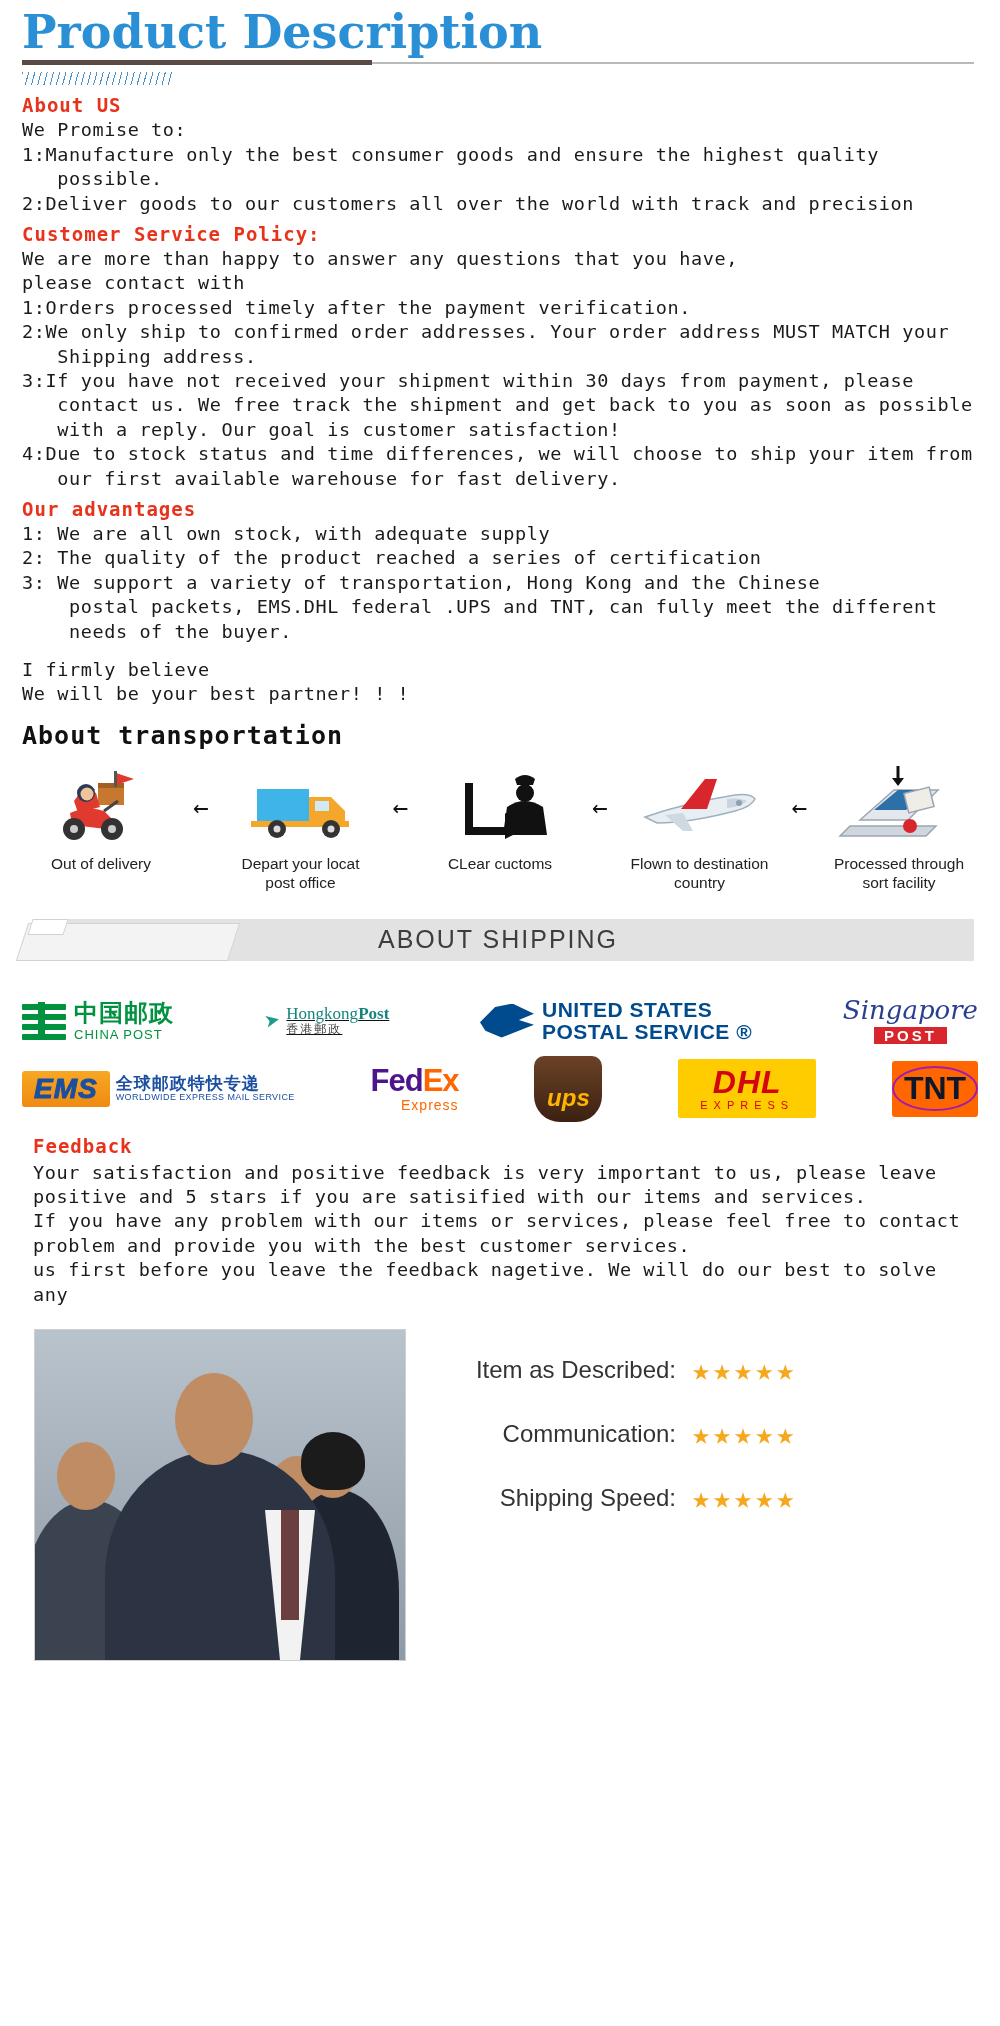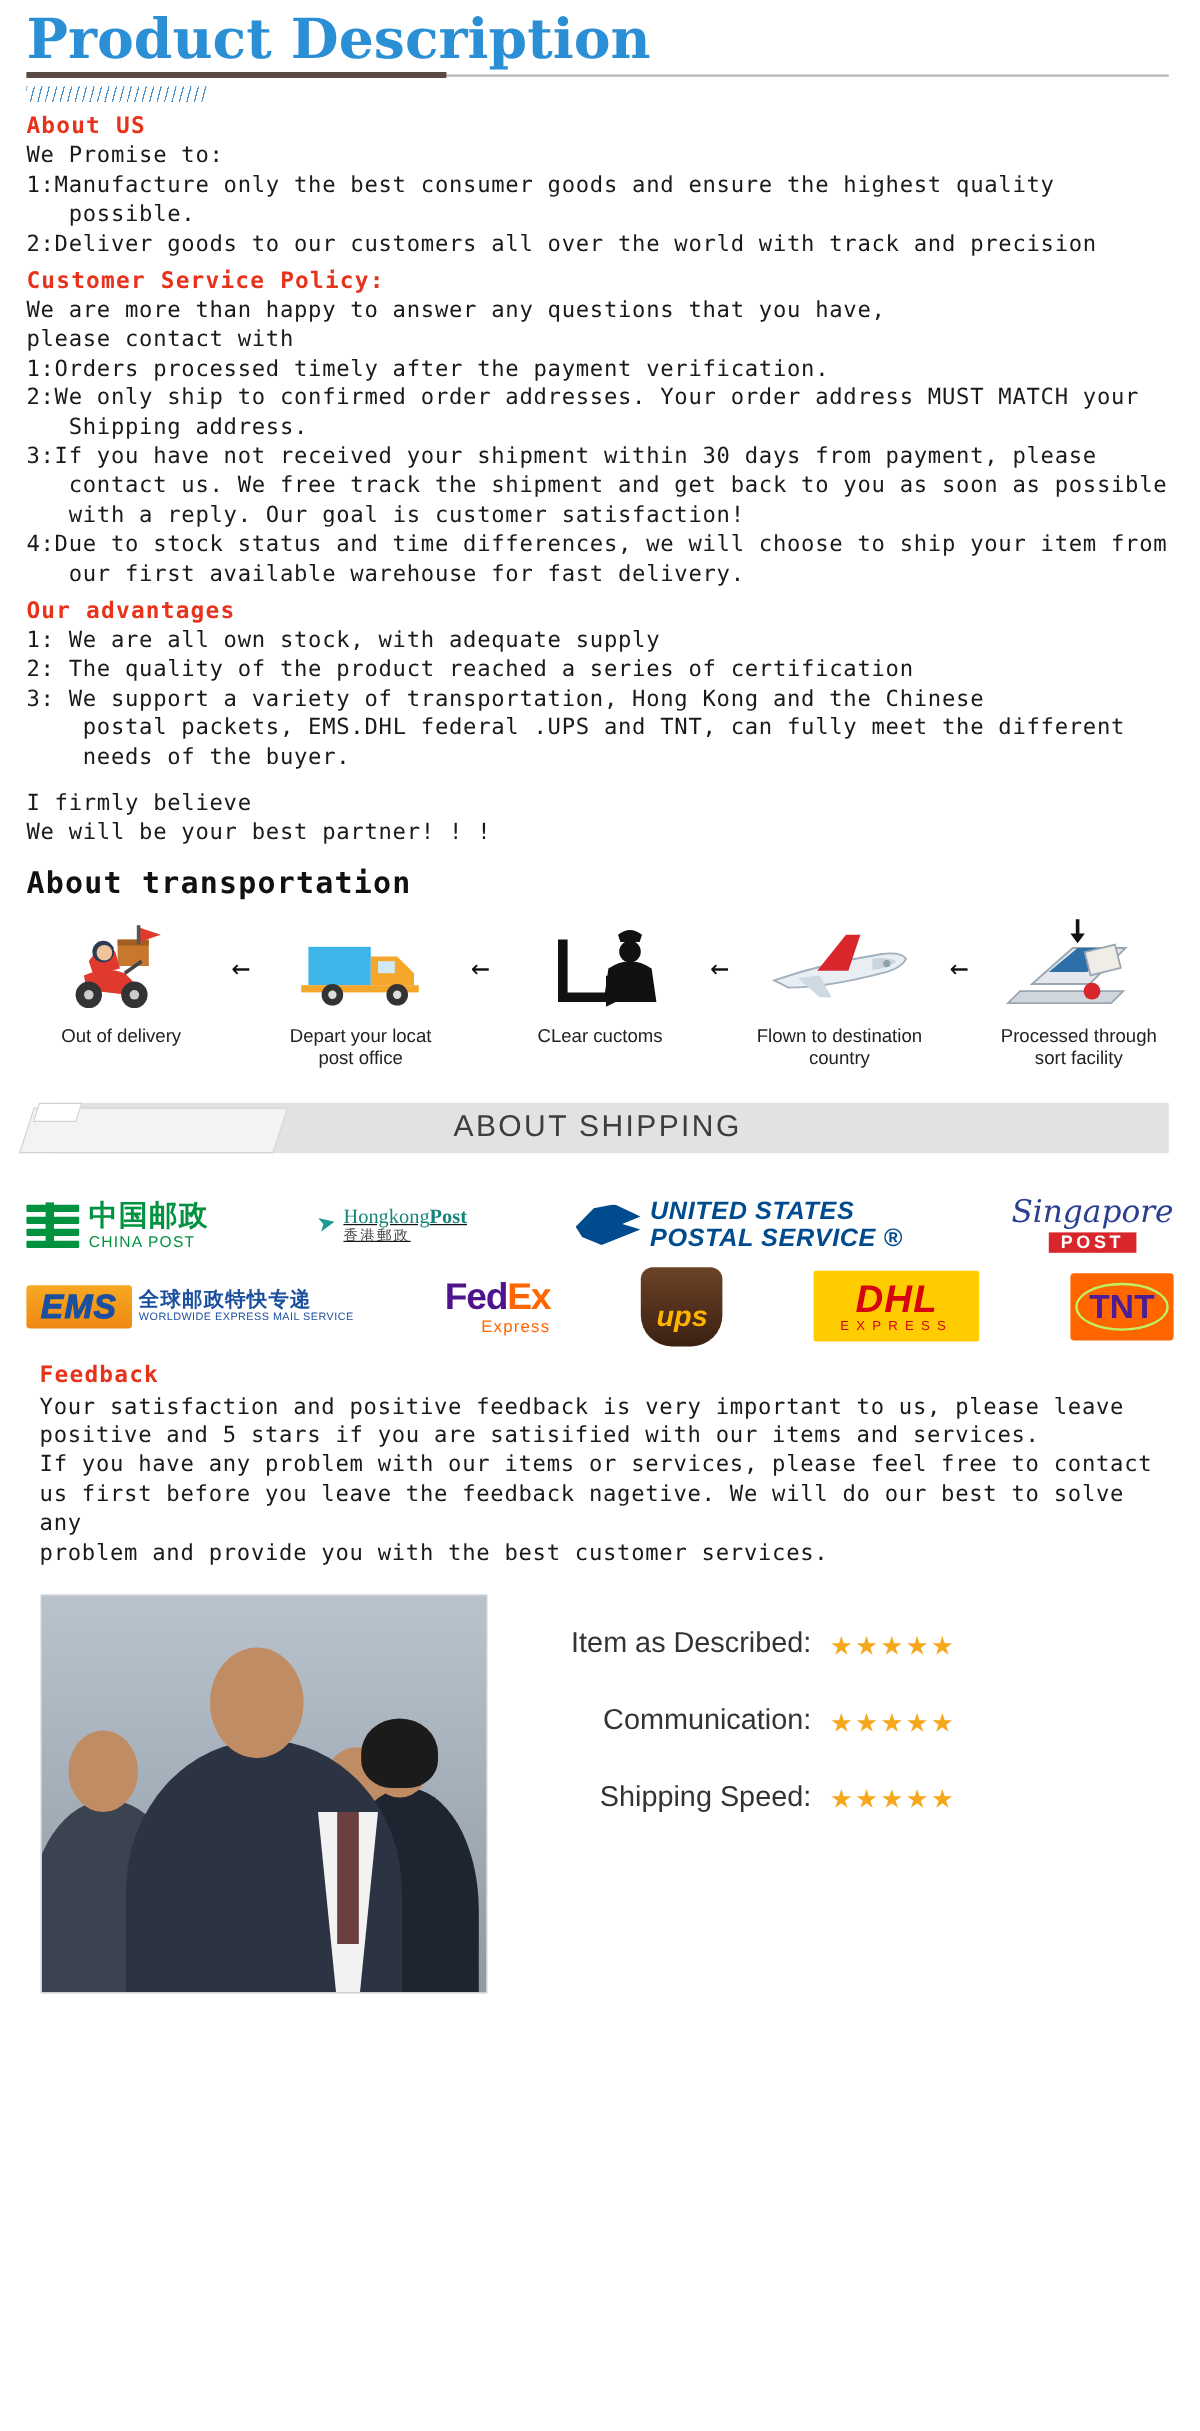--- a/index.html
+++ b/index.html
@@ -129,21 +129,21 @@
   .cp-cn{font-family:"DejaVu Sans", sans-serif;font-size:24px;font-weight:bold;color:#00923f;letter-spacing:1px;}
   .cp-en{font-family:"Liberation Sans", sans-serif;font-size:13px;color:#00923f;letter-spacing:1px;margin-top:3px;}
 
   .hk{display:flex;align-items:center;gap:6px;}
   .hk-bird{font-size:26px;color:#1a9c8f;line-height:1;transform:rotate(-12deg);}
   .hk-txt{line-height:1.1;text-decoration:underline;}
   .hk-en{font-family:"Liberation Serif", serif;font-size:17px;color:#15857c;}
   .hk-en b{color:#15857c;}
   .hk-cn{font-family:"DejaVu Sans", sans-serif;font-size:12px;color:#444;letter-spacing:2px;}
 
-  .usps{display:flex;align-items:center;gap:8px;font-style:italic;}
+  .usps{display:flex;align-items:center;gap:8px;}
   .usps-eagle{
     width:54px;height:34px;background:#004b8d;
     clip-path:polygon(0 55%,28% 10%,60% 0,100% 30%,72% 48%,100% 62%,40% 100%,10% 80%);
   }
   .usps-txt{line-height:1.05;}
   .usps-1{font-family:"Liberation Sans", sans-serif;font-weight:bold;font-size:21px;color:#004b8d;letter-spacing:0.5px;}
   .usps-2{font-family:"Liberation Sans", sans-serif;font-weight:bold;font-size:21px;color:#004b8d;letter-spacing:0.5px;}
 
   .sg{text-align:center;line-height:1;}
   .sg-1{font-family:"DejaVu Serif", serif;font-style:italic;font-size:26px;color:#2a3f8f;}
@@ -178,22 +178,22 @@
     background:#ffcc00;padding:7px 22px;line-height:1;text-align:center;border-radius:2px;
   }
   .dhl-1{font-family:"Liberation Sans", sans-serif;font-weight:bold;font-style:italic;font-size:32px;color:#d40511;letter-spacing:1px;}
   .dhl-2{font-family:"Liberation Sans", sans-serif;font-size:11px;color:#d40511;letter-spacing:6px;margin-top:2px;}
 
   .tnt{
     width:86px;height:56px;background:#ff6600;border-radius:3px;
     display:flex;align-items:center;justify-content:center;
   }
   .tnt span{
-    font-family:"Liberation Sans", sans-serif;font-weight:bold;font-size:28px;color:#4c1d95;
-    border:2px solid #bef264;border-radius:50%;padding:2px 10px;
+    font-family:"Liberation Sans", sans-serif;font-weight:bold;font-size:32px;color:#0f172a;
+    border:2px solid #a21caf;border-radius:50%;padding:2px 10px;
   }
 
   
   .feedback{padding:0 33px;}
   .fb-title{color:#e8331c;font-size:19px;font-weight:bold;margin:20px 0 4px 0;letter-spacing:1px;}
 
   
   .bottom{display:flex;padding:22px 22px 20px 34px;gap:40px;text-align:right;}
   .photo{
     width:370px;height:330px;border:1px solid #cfcfcf;background:#9aa7b4;position:relative;overflow:hidden;flex:0 0 auto;
@@ -452,22 +452,22 @@
         </div>
       </div>
     </div>
   </div>
 
   <div class="feedback">
     <div class="fb-title">Feedback</div>
     <div class="line">Your satisfaction and positive feedback is very important to us, please leave</div>
     <div class="line">positive and 5 stars if you are satisified with our items and services.</div>
     <div class="line">If you have any problem with our items or services, please feel free to contact</div>
+    <div class="line">problem and provide you with the best customer services.</div>
     <div class="line">us first before you leave the feedback nagetive. We will do our best to solve any</div>
-    <div class="line">problem and provide you with the best customer services.</div>
   </div>
 
   <div class="bottom">
     <div class="photo">
       <div class="ph-sky"></div>
       <div class="ph-p ph-man2-body"></div>
       <div class="ph-head ph-man2-head"></div>
       <div class="ph-p ph-man3-body"></div>
       <div class="ph-head ph-man3-head"></div>
       <div class="ph-p ph-w-body"></div>

